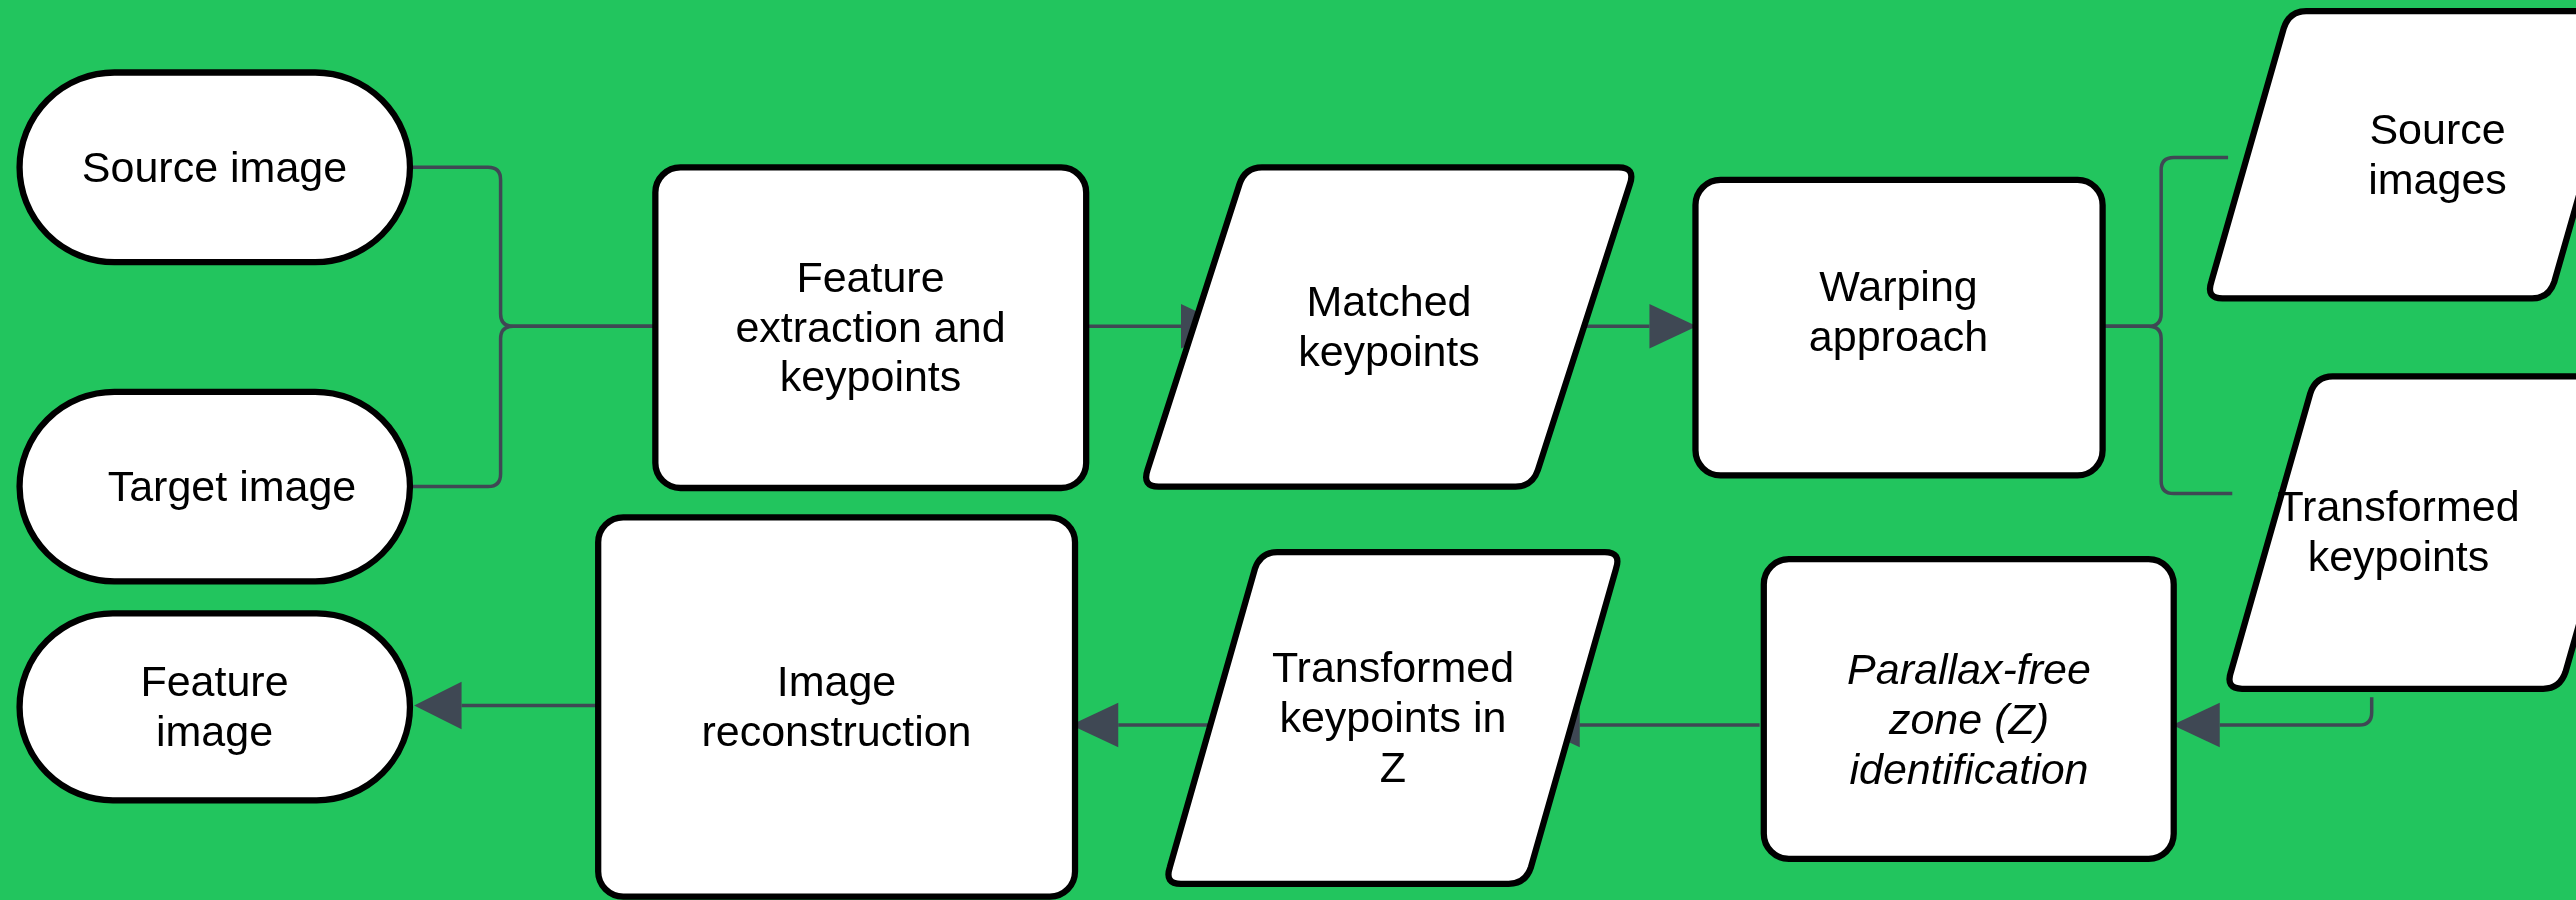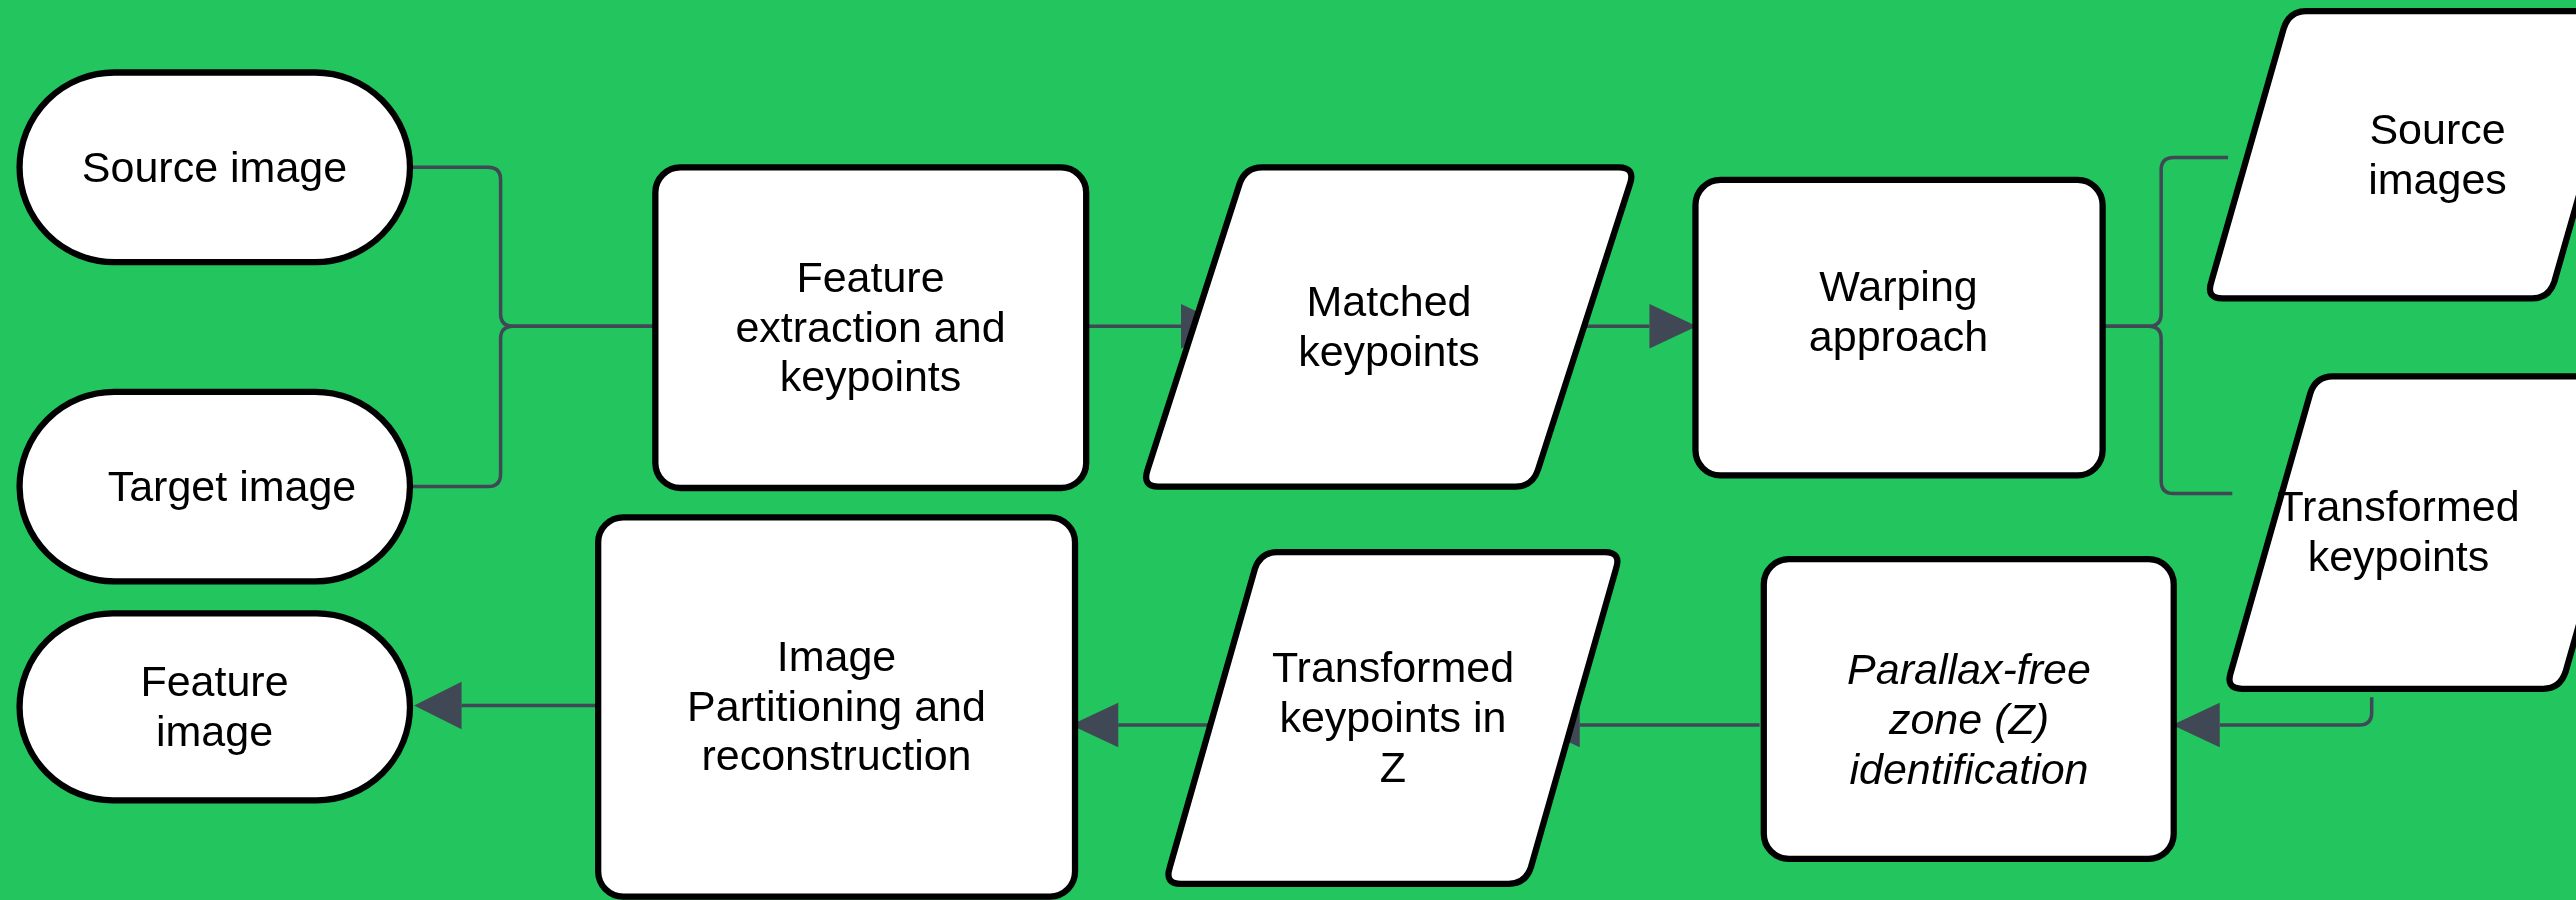--- a/index.html
+++ b/index.html
@@ -167,18 +167,17 @@
   </div>
 
   <div class="node-label" style="left:1195px; top:552px; width:396px; height:332px;">
     <span>Transformed</span>
     <span>keypoints in</span>
     <span>Z</span>
   </div>
 
   <div class="node-label" style="left:598px; top:517px; width:477px; height:379px;">
     <span>Image</span>
-    <span>Partitioning and</span>
     <span>reconstruction</span>
   </div>
 
 </div>
 
 
 </body></html>

